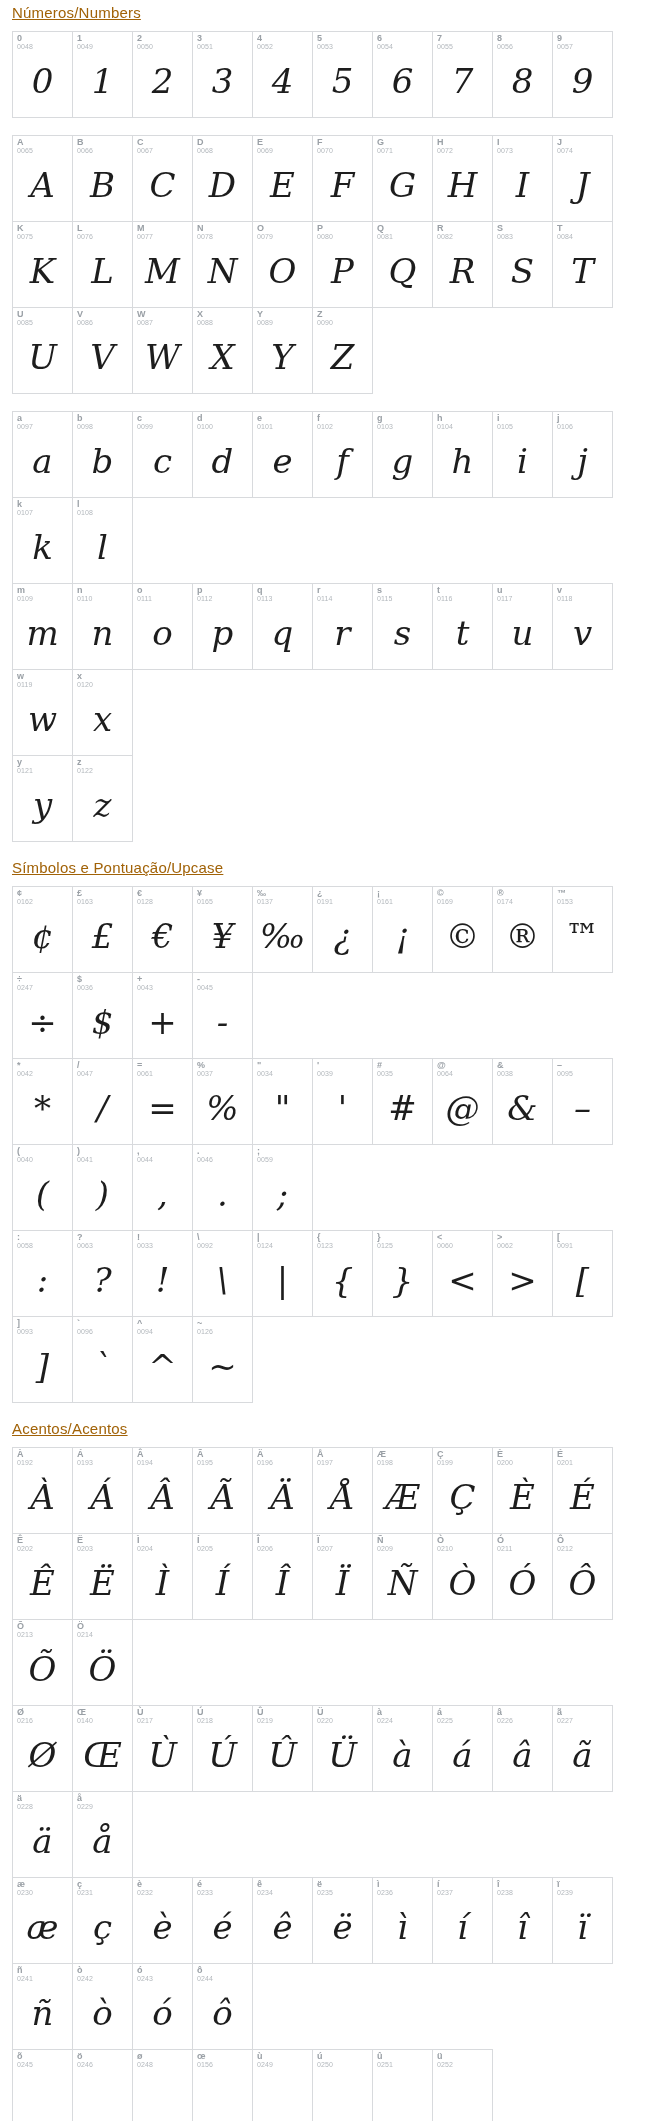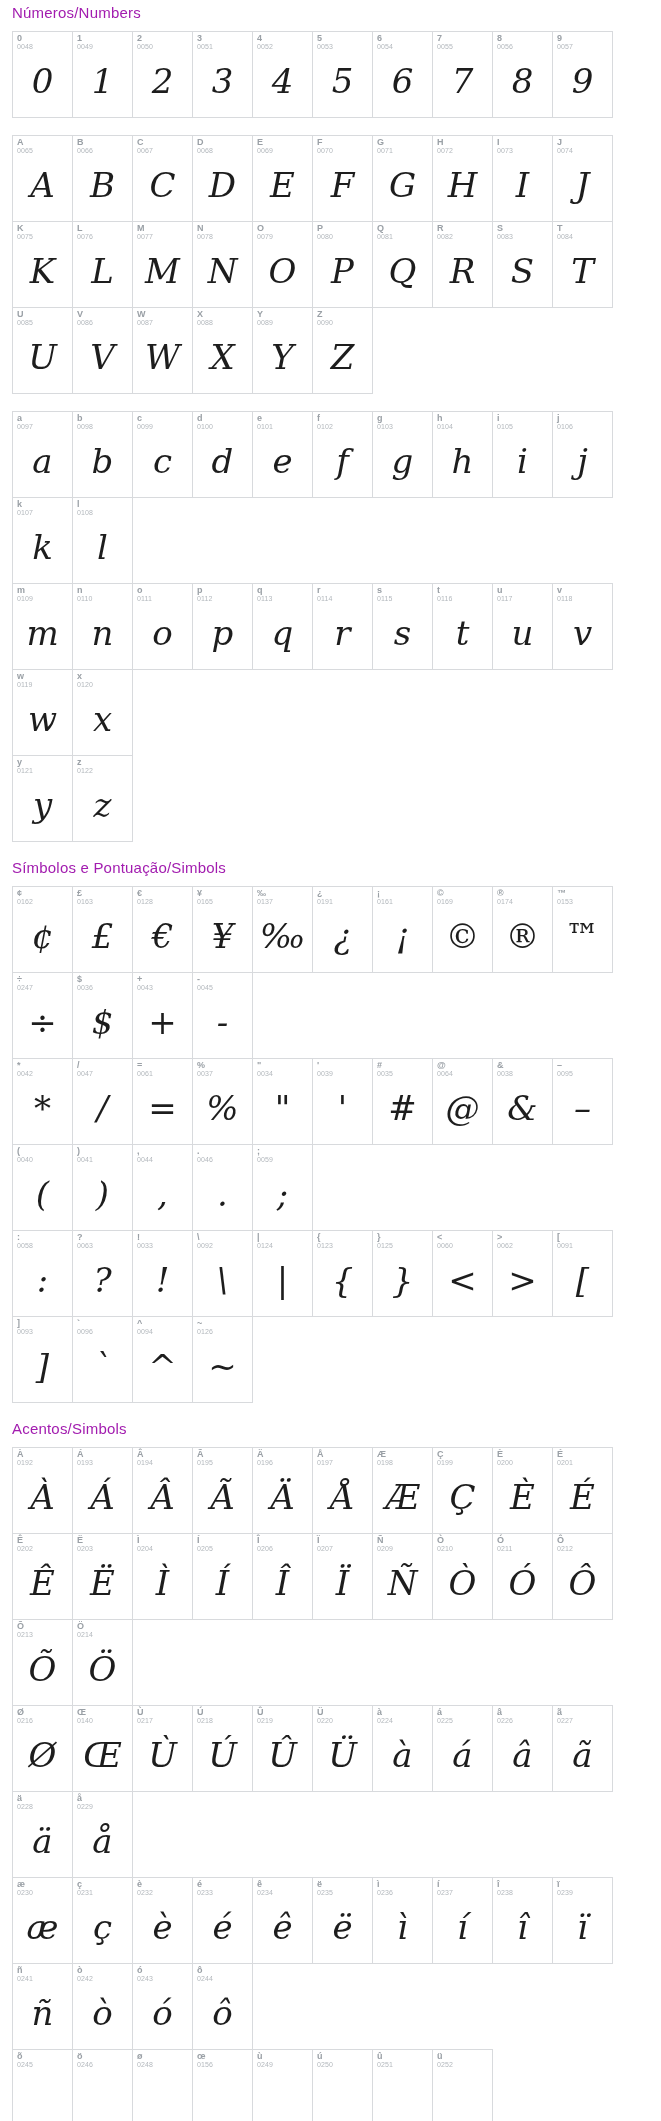--- a/index.html
+++ b/index.html
@@ -16,24 +16,25 @@
   .page {
     width: 661px;
     box-sizing: border-box;
     padding: 0 0 24px 0;
   }
   .section {
     margin: 0 0 18px 0;
   }
   .section-title {
     font-size: 15px;
-    color: #a21caf;
+    color: #a16207;
     font-weight: 400;
     margin: 0 0 10px 12px;
     letter-spacing: 0.2px;
+    text-decoration: underline;
   }
   .grid {
     display: flex;
     flex-wrap: wrap;
     margin-left: 12px;
     width: 637px;
   }
   .cell {
     width: 61px;
     height: 87px;
@@ -540,21 +541,21 @@
           <div class="cell">
             <div class="meta">
               <span class="ch">z</span>
               <span class="code">0122</span>
             </div>
             <div class="glyph">z</div>
           </div>
         </div>
       </div>
       <div class="section">
-        <div class="section-title">Símbolos e Pontuação/Simbols</div>
+        <div class="section-title">Símbolos e Pontuação/Upcase</div>
         <div class="grid">
           <div class="cell">
             <div class="meta">
               <span class="ch">¢</span>
               <span class="code">0162</span>
             </div>
             <div class="glyph">¢</div>
           </div>
           <div class="cell">
             <div class="meta">
@@ -850,21 +851,21 @@
           <div class="cell">
             <div class="meta">
               <span class="ch">~</span>
               <span class="code">0126</span>
             </div>
             <div class="glyph">~</div>
           </div>
         </div>
       </div>
       <div class="section">
-        <div class="section-title">Acentos/Simbols</div>
+        <div class="section-title">Acentos/Acentos</div>
         <div class="grid">
           <div class="cell">
             <div class="meta">
               <span class="ch">À</span>
               <span class="code">0192</span>
             </div>
             <div class="glyph">À</div>
           </div>
           <div class="cell">
             <div class="meta">

